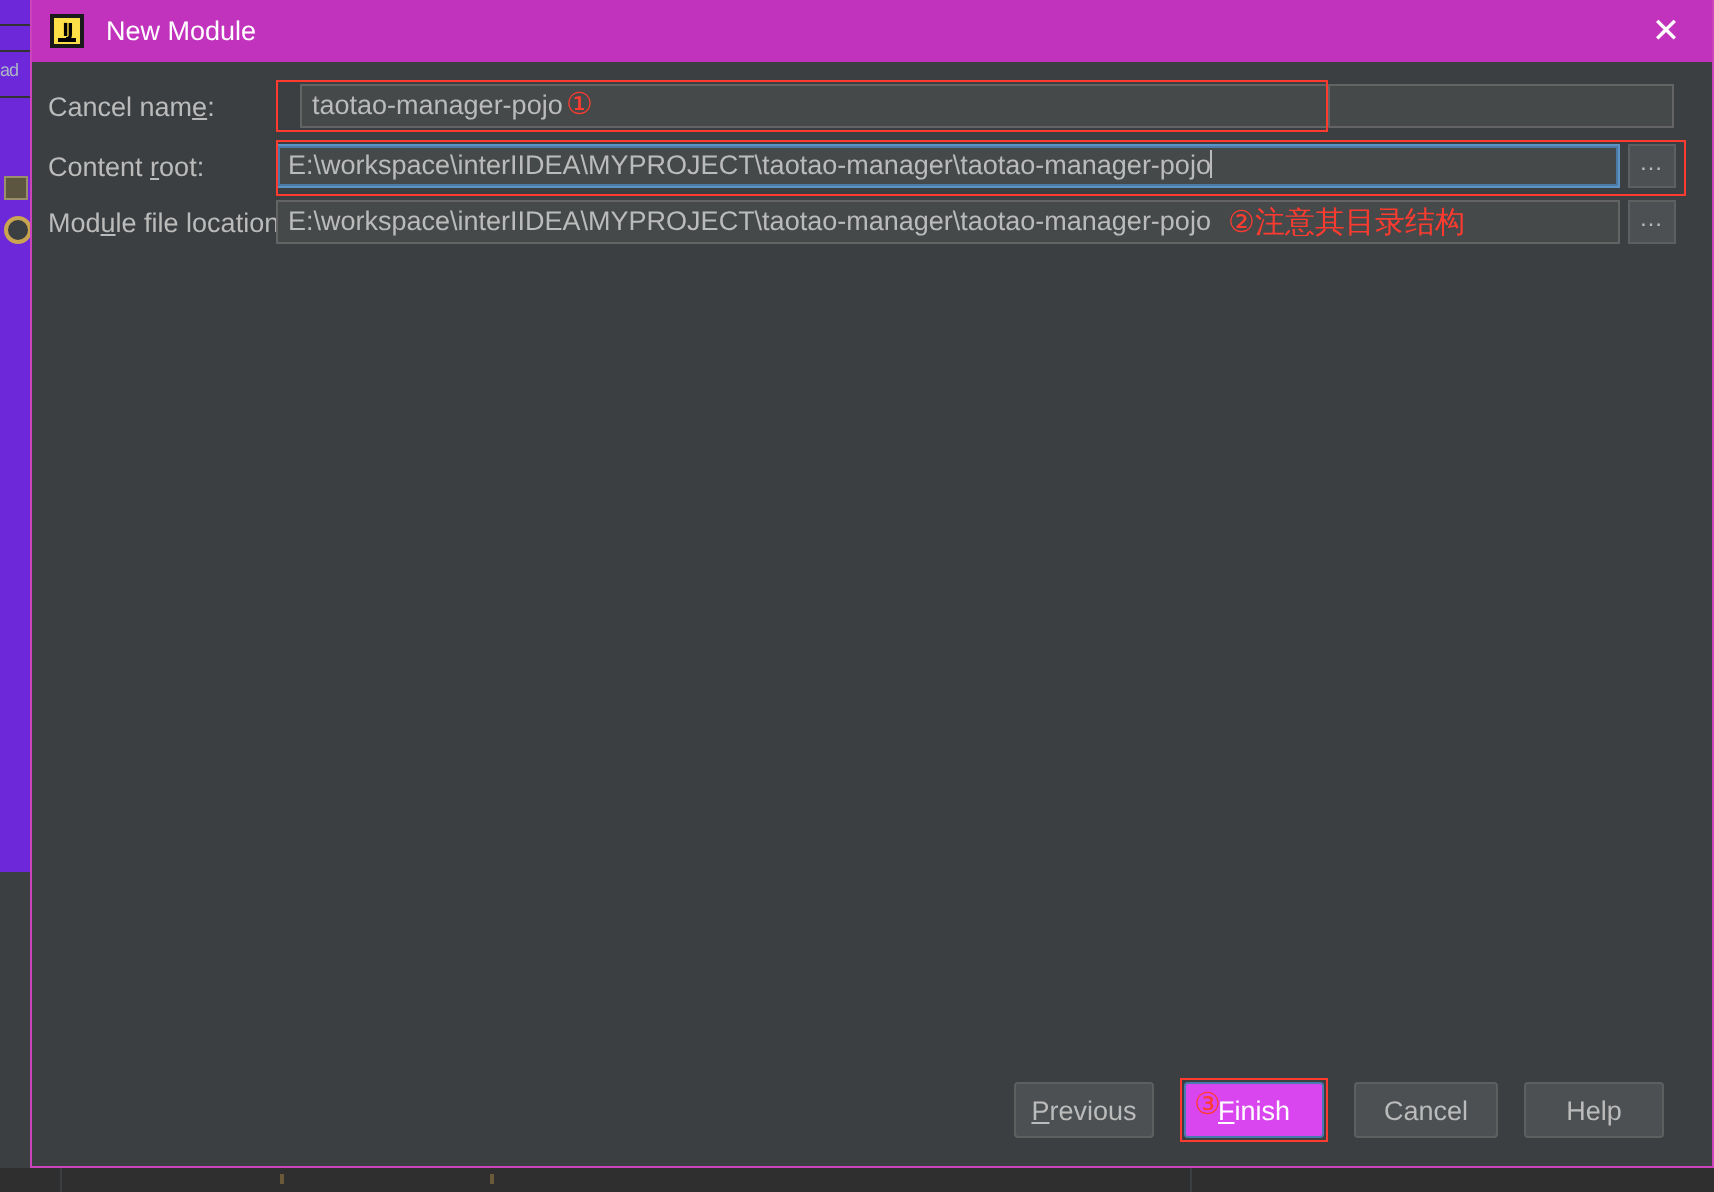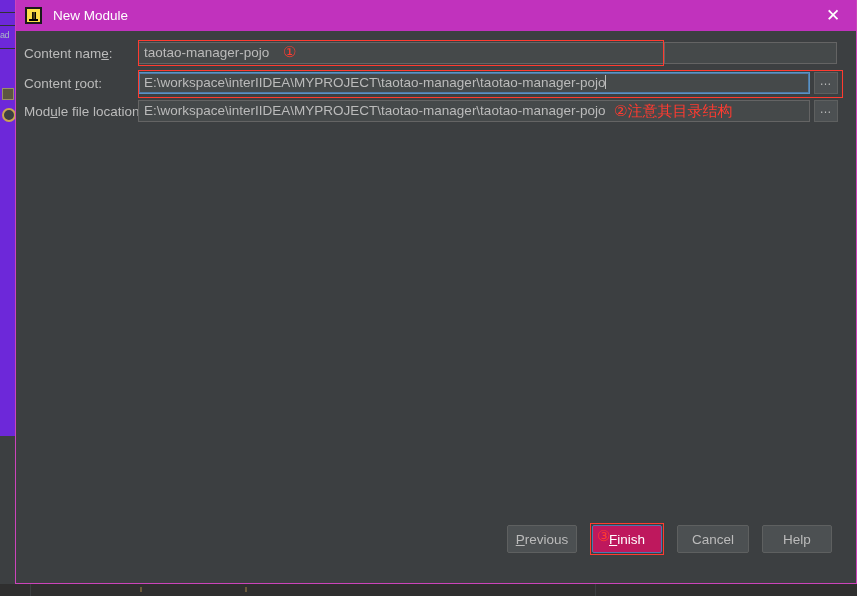--- a/index.html
+++ b/index.html
@@ -232,41 +232,41 @@
     position: absolute;
     color: #ff3b30;
     font-size: 15px;
     pointer-events: none;
   }
 
   
   #buttonbar {
     position: absolute;
     left: 0;
-    bottom: 28px;
+    bottom: 12px;
     width: 100%;
     height: 30px;
   }
   .dlg-btn {
     position: absolute;
     height: 28px;
     box-sizing: border-box;
     background: #4c5052;
     border: 1px solid #5e6060;
     border-radius: 2px;
     color: #bbbbbb;
     font-size: 13.5px;
     display: flex;
     align-items: center;
     justify-content: center;
     cursor: pointer;
   }
   .dlg-btn u { text-decoration: underline; }
   .dlg-btn.default {
-    background: #be185d;
+    background: #d946ef;
     border: 1px solid #4a7bb0;
     color: #ffffff;
     justify-content: center;
   }
 </style>
 </head>
 <body>
 
 <div id="ide-backdrop">
 
@@ -293,22 +293,22 @@
     <div id="app-icon">
       IJ<span class="ij-underline"></span>
     </div>
     <div id="title-text">New Module</div>
     <div id="close-button">✕</div>
   </div>
 
   <div id="form">
 
     <div class="row" style="top:11px; width:100%;">
-      <div class="row-label"><span>Content nam</span><u>e</u><span>:</span></div>
-      <div class="textfield" style="left:122px; width:604px;"><span>taotao-manager-pojo</span></div>
+      <div class="row-label"><span>Cancel nam</span><u>e</u><span>:</span></div>
+      <div class="textfield" style="left:134px; width:604px;"><span>taotao-manager-pojo</span></div>
       <div class="empty-panel" style="left:648px; width:173px;"></div>
     </div>
 
     <div class="row" style="top:41px; width:100%;">
       <div class="row-label"><span>Content </span><u>r</u><span>oot:</span></div>
       <div class="textfield focused" style="left:122px; width:672px;"><span>E:\workspace\interIIDEA\MYPROJECT\taotao-manager\taotao-manager-pojo</span><span class="caret"></span></div>
       <div class="browse-btn" style="left:798px;"><span>…</span></div>
     </div>
 
     <div class="row" style="top:69px; width:100%;">

